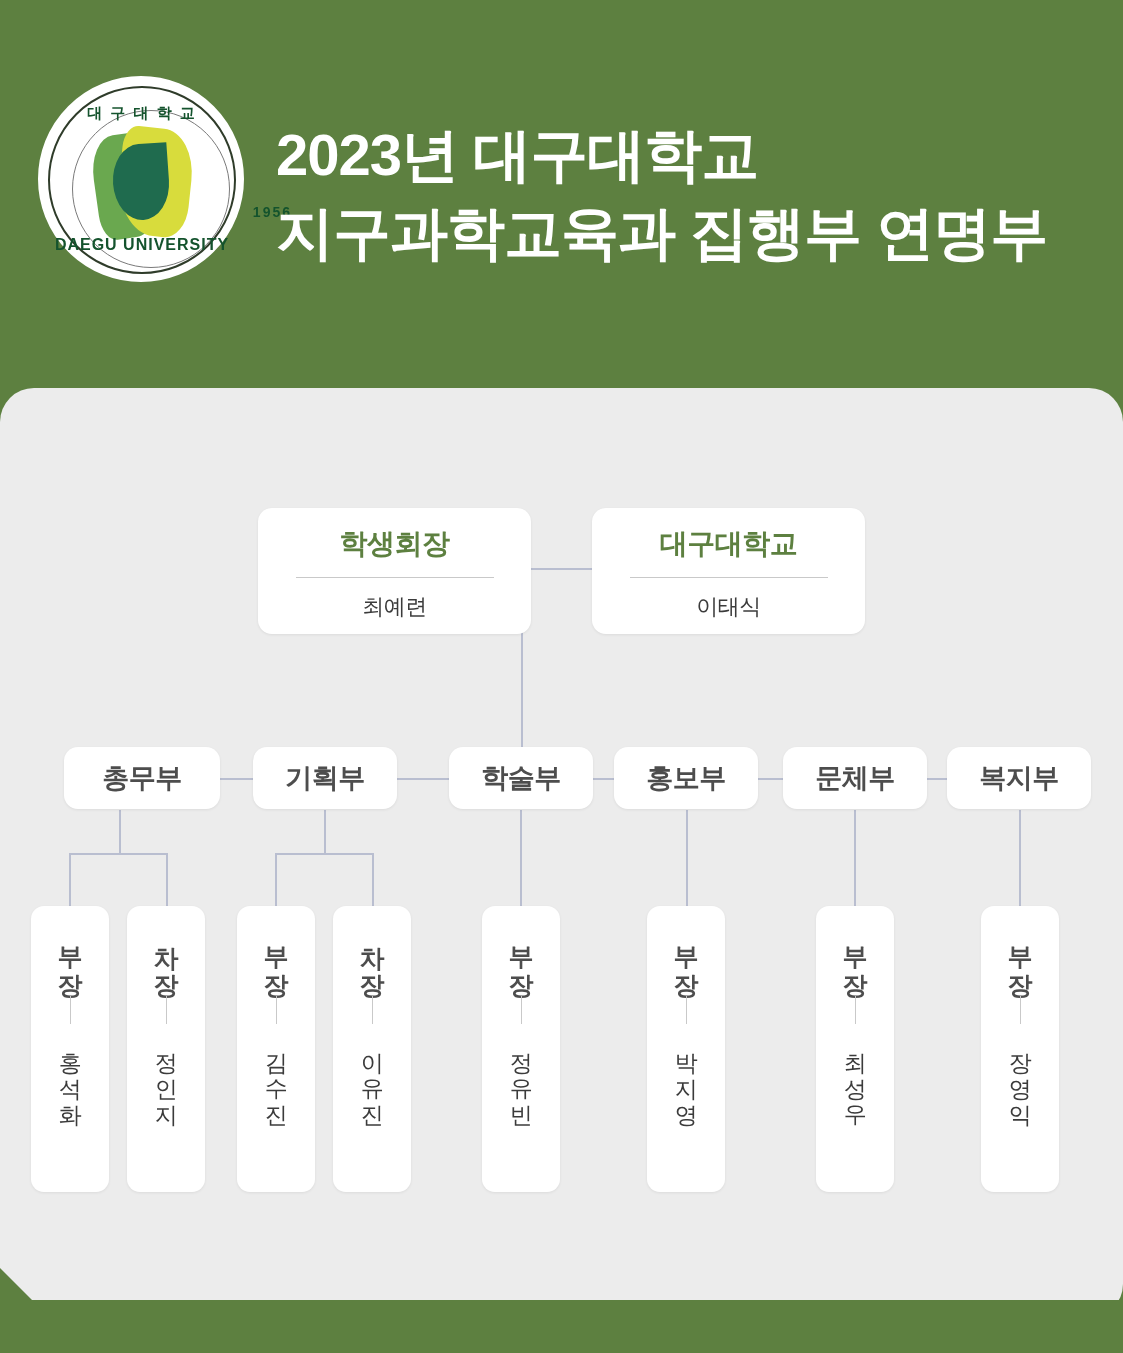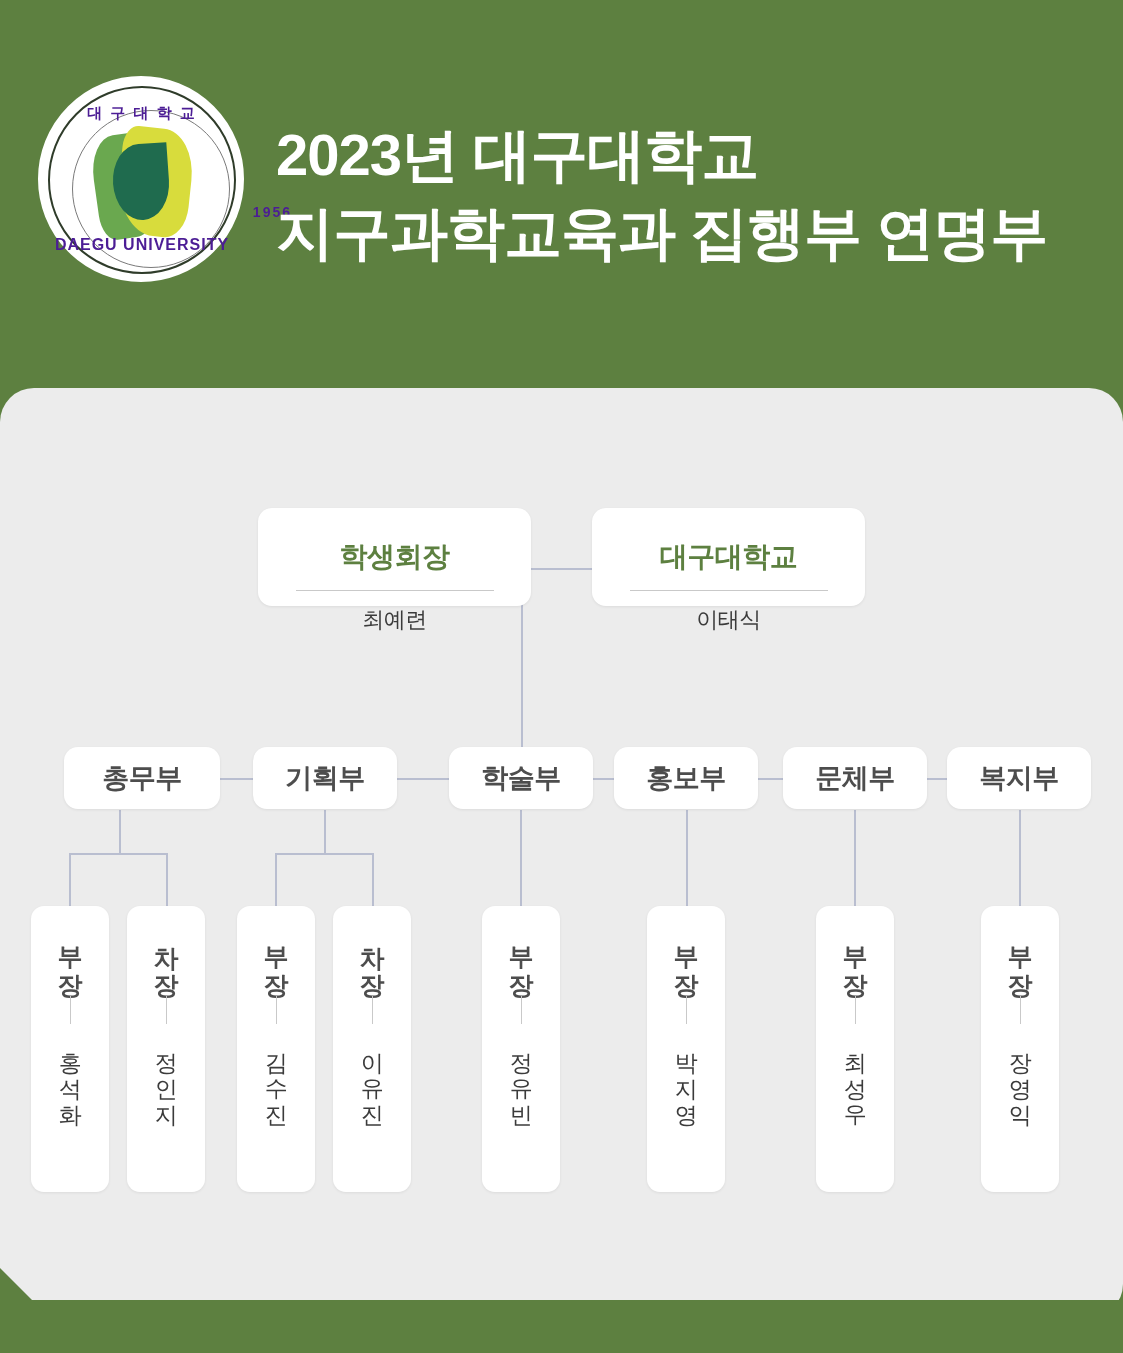--- a/index.html
+++ b/index.html
@@ -65,21 +65,21 @@
     position: absolute; left: 18px; top: 16px;
     width: 56px; height: 76px;
     background: #1f6b4e;
     border-radius: 50% 0 50% 50%;
     transform: rotate(-4deg);
   }
   .logo-text-top, .logo-text-bottom, .logo-year {
     position: absolute;
     width: 100%;
     text-align: center;
-    color: #4c1d95;
+    color: #14532d;
     font-weight: bold;
     letter-spacing: 2px;
   }
   .logo-text-top { top: 16px; font-size: 15px; }
   .logo-text-bottom { bottom: 18px; font-size: 16px; letter-spacing: 1px; }
   .logo-year { bottom: 52px; right: -58px; width: auto; font-size: 14px; }
 
   .header-title {
     position: absolute;
     left: 276px; top: 116px;
@@ -125,22 +125,22 @@
   .ln { position: absolute; background: #b9bed0; }
 
   
   .card {
     position: absolute;
     background: #ffffff;
     border-radius: 14px;
     box-shadow: 0 1px 3px rgba(0,0,0,0.07);
   }
   .lead-card {
-    width: 273px; height: 98px;
-    padding-top: 30px;
+    width: 273px; height: 126px;
+    padding-top: 17px;
   }
   .lead-title {
     text-align: center;
     font-size: 28px;
     font-weight: bold;
     color: #5d8040;
     letter-spacing: -0.5px;
   }
   .lead-div {
     width: 198px; height: 1px;

